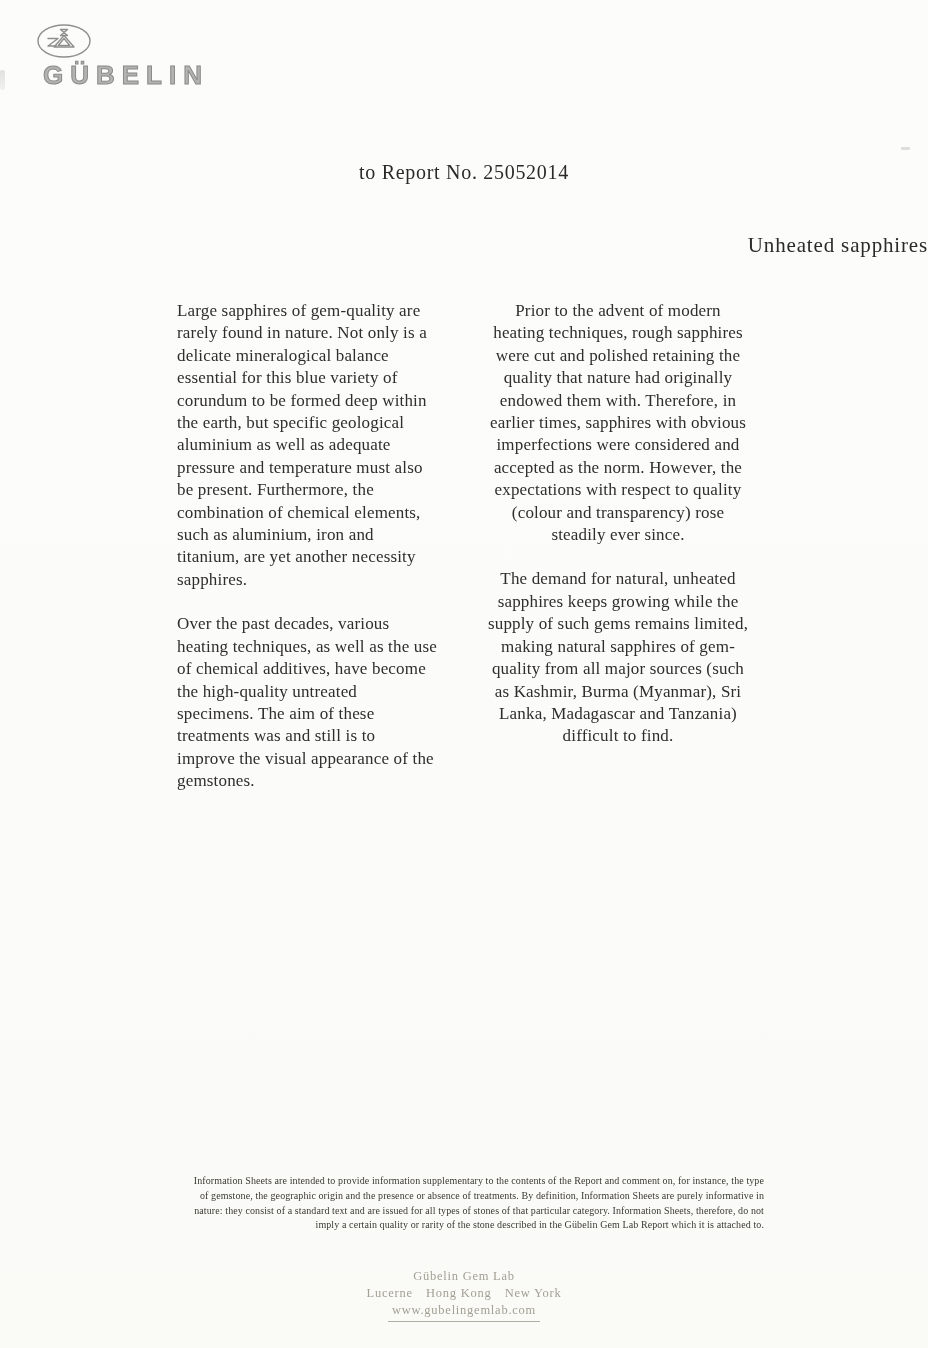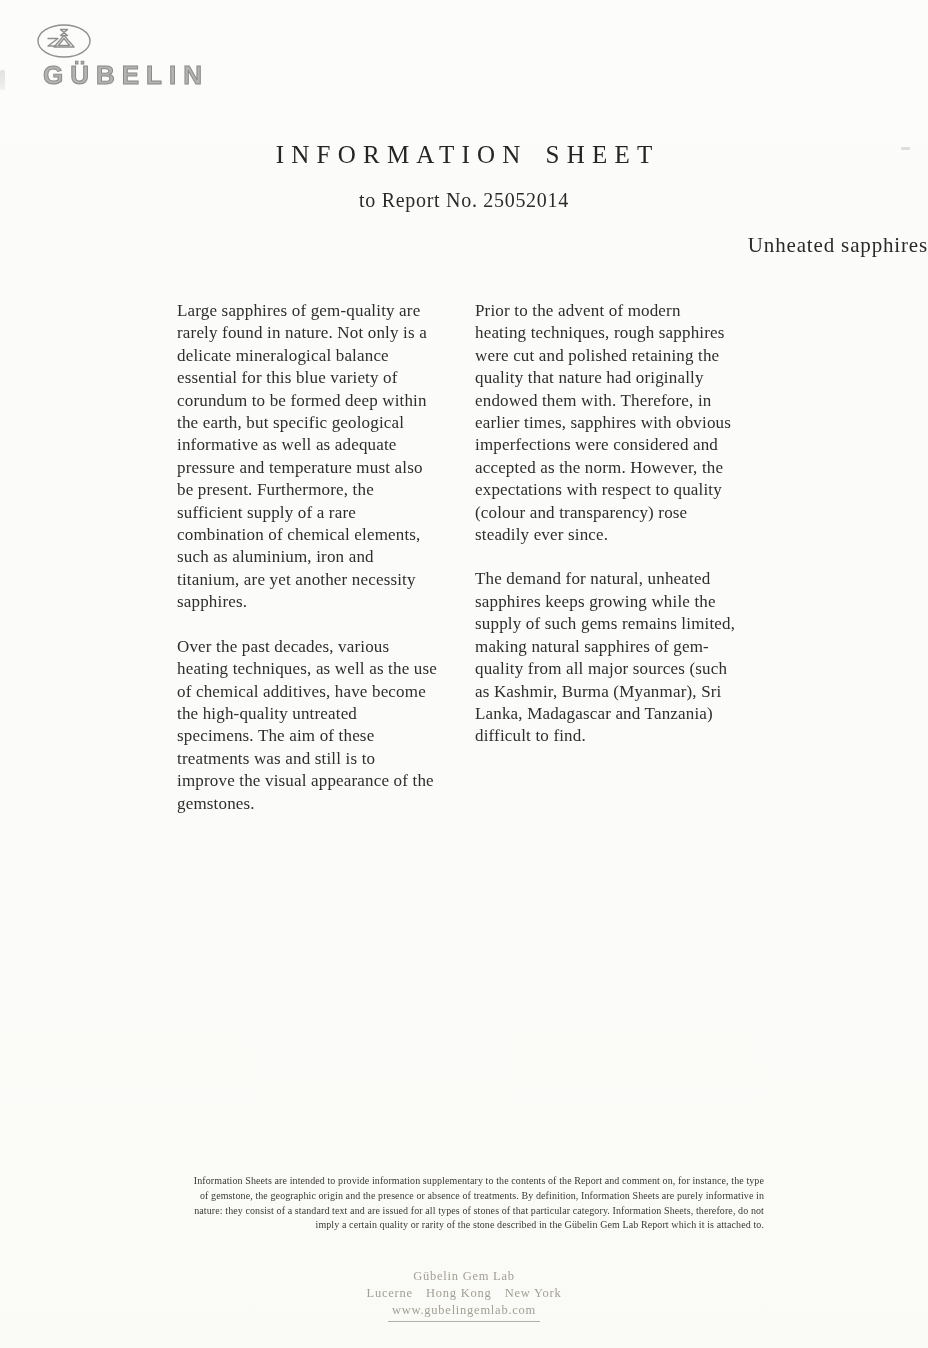--- a/index.html
+++ b/index.html
@@ -83,21 +83,21 @@
     width: 582px;
   }
   .col {
     position: absolute;
     top: 0;
     font-size: 17px;
     line-height: 22.4px;
     letter-spacing: 0.01em;
   }
   .col-left  { left: 0;   width: 286px; }
-  .col-right { left: 298px; width: 286px; }
+  .col-right { left: 298px; width: 286px; text-align: center; }
   .para { margin: 0 0 22px 0; }
   .tline { white-space: nowrap; }
 
   
   .disclaimer {
     position: absolute;
     top: 1174px;
     left: 50%;
     transform: translateX(-50%);
     width: 600px;
@@ -159,38 +159,36 @@
       <ellipse cx="28" cy="19" rx="26" ry="16"></ellipse>
       <path d="M24.5 7.5 L31.5 7.5 L24.5 13.5 L31.5 13.5 Z"></path>
       <path d="M28 13.5 L38 25 L18 25 Z"></path>
       <path d="M28 16.5 L33.8 23.5 L22.2 23.5 Z"></path>
       <path d="M12 16.5 L22 16.5 L12 24 L20.5 24"></path>
     </svg>
     <div class="logo-text">GÜBELIN</div>
   </div>
 
   <div class="title-block">
-    <div class="title-main">INFORMATION SHEET</div>
     <div class="title-report">to Report No. 25052014</div>
   </div>
   <div class="subject-heading">Unheated sapphires</div>
 
   <div class="columns">
     <div class="col col-left">
       <div class="para">
           <div class="tline">Large sapphires of gem-quality are</div>
           <div class="tline">rarely found in nature. Not only is a</div>
           <div class="tline">delicate mineralogical balance</div>
           <div class="tline">essential for this blue variety of</div>
           <div class="tline">corundum to be formed deep within</div>
           <div class="tline">the earth, but specific geological</div>
-          <div class="tline">informative as well as adequate</div>
+          <div class="tline">aluminium as well as adequate</div>
           <div class="tline">pressure and temperature must also</div>
           <div class="tline">be present. Furthermore, the</div>
-          <div class="tline">sufficient supply of a rare</div>
           <div class="tline">combination of chemical elements,</div>
           <div class="tline">such as aluminium, iron and</div>
           <div class="tline">titanium, are yet another necessity</div>
           <div class="tline">sapphires.</div>
         </div>
       <div class="para">
           <div class="tline">Over the past decades, various</div>
           <div class="tline">heating techniques, as well as the use</div>
           <div class="tline">of chemical additives, have become</div>
           <div class="tline">the high-quality untreated</div>

